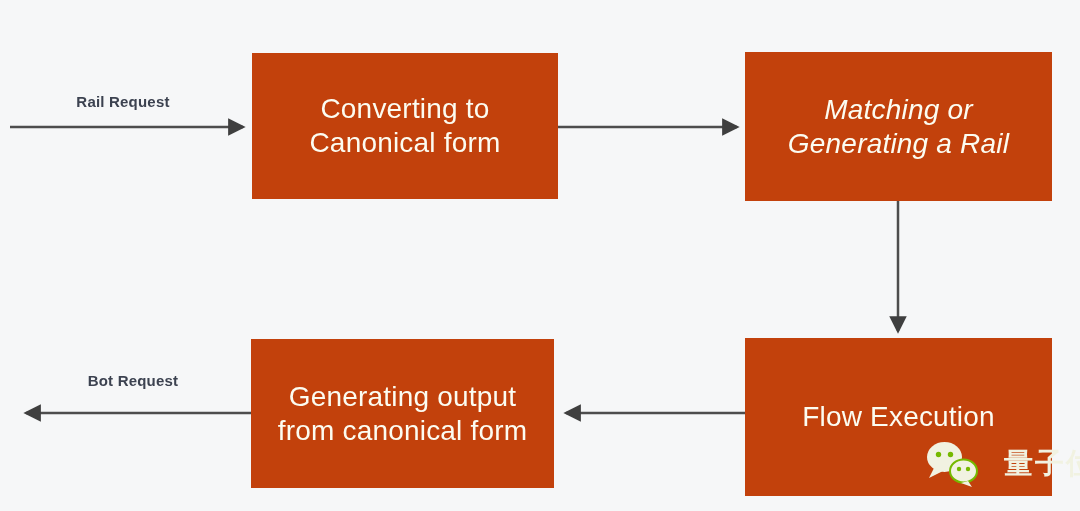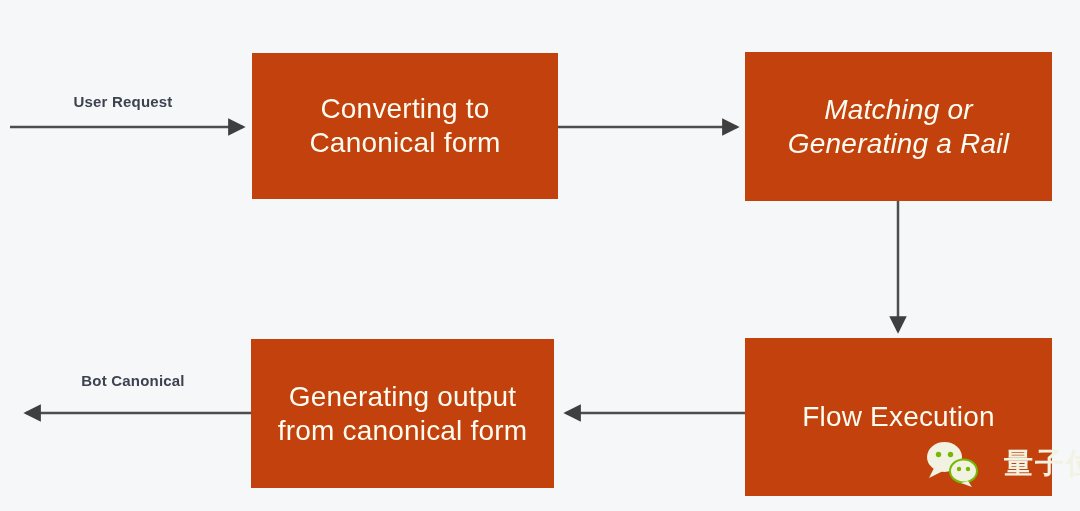--- a/index.html
+++ b/index.html
@@ -98,23 +98,23 @@
 
   <div class="node node-flow">
     <span>Flow Execution</span>
   </div>
 
   <div class="node node-output">
     <span>Generating output
 from canonical form</span>
   </div>
 
-  <div class="edge-label label-user-request">User Request</div>
+  <div class="edge-label label-user-request">Rail Request</div>
 
-  <div class="edge-label label-bot-response">Bot Canonical</div>
+  <div class="edge-label label-bot-response">Bot Request</div>
 
   <div class="watermark">
     <svg class="watermark-icon" width="54" height="47" viewBox="0 0 54 47" xmlns="http://www.w3.org/2000/svg">
 
       <ellipse cx="19.5" cy="17" rx="17.5" ry="15" fill="#f1f2e1"></ellipse>
       <polygon points="9,28 4,38 18,31" fill="#f1f2e1"></polygon>
       <circle cx="13.5" cy="14.5" r="2.7" fill="#76b900"></circle>
       <circle cx="25.5" cy="14.5" r="2.7" fill="#76b900"></circle>
 
       <ellipse cx="38.5" cy="31" rx="13.5" ry="11.5" fill="#f1f2e1" stroke="#76b900" stroke-width="2"></ellipse>

